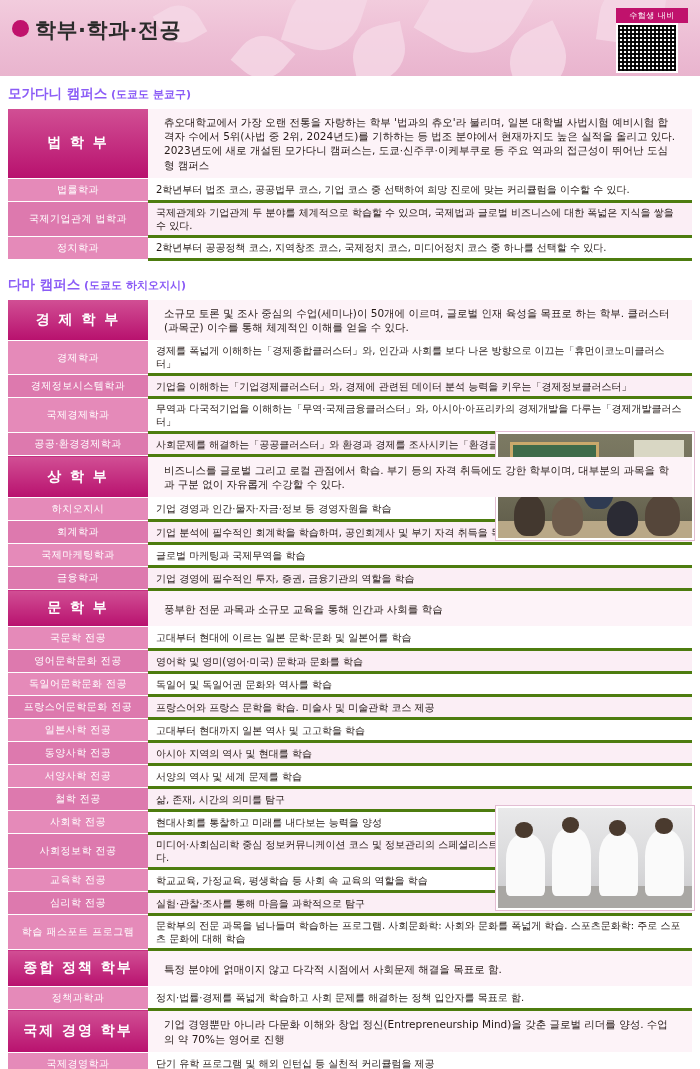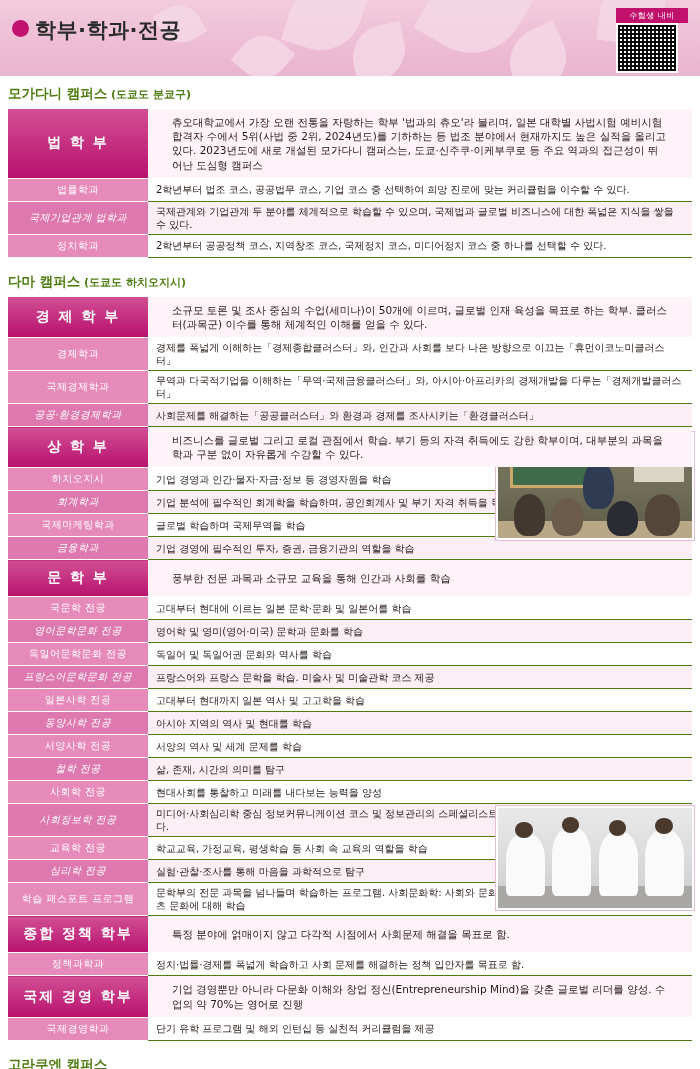--- a/index.html
+++ b/index.html
@@ -74,21 +74,21 @@
       repeating-linear-gradient(90deg, #111 0 2px, #fff 2px 4px),
       repeating-linear-gradient(0deg, #111 0 2px, #fff 2px 4px);
     background-blend-mode: multiply;
     border: 2px solid #fff;
   }
 
   
   .campus-head {
     font-size: 13.5px;
     font-weight: bold;
-    color: #4d7c0f;
+    color: #8b5cf6;
     padding: 9px 0 6px 8px;
   }
   .campus-head .sub {
     font-size: 11px;
     font-weight: bold;
   }
 
   table.fac {
     width: 684px;
     margin: 0 8px 0 8px;
@@ -104,43 +104,43 @@
     font-size: 14px;
     text-align: center;
     padding: 9px 2px;
     background: linear-gradient(180deg, #d14f94 0%, #b8116e 100%);
     border-bottom: 1px solid #ffffff;
     letter-spacing: 2px;
   }
   .faculty-desc {
     font-size: 10.5px;
     color: #231815;
-    padding: 6px 24px;
+    padding: 6px 16px;
     line-height: 1.35;
     background: #fdf3f8;
     border-bottom: 1px solid #ffffff;
   }
   .dept-cell {
     width: 124px;
     font-size: 10px;
     color: #ffffff;
     text-align: center;
     padding: 4px 2px;
     background: #e58ab9;
     border-bottom: 1px solid #ffffff;
     letter-spacing: .5px;
   }
-  .dept-cell.alt { background: #dd79ae; font-style: italic; }
+  .dept-cell.alt { background: #dd79ae; }
   .dept-desc {
     font-size: 10px;
     color: #231815;
     padding: 3px 8px;
     line-height: 1.3;
     background: #ffffff;
-    border-bottom: 1px solid #4d7c0f;
+    border-bottom: 3px solid #4d7c0f;
     margin-left: 8px;
   }
   .dept-desc.shade { background: #fbeef5; }
 
   .desc-wide { position: relative; }
 
   
   .photo {
     position: absolute;
     border: 2px solid #ffffff;
@@ -259,20 +259,24 @@
         <tbody>
           <tr>
             <td class="faculty-cell">경 제 학 부</td>
             <td class="faculty-desc desc-wide">소규모 토론 및 조사 중심의 수업(세미나)이 50개에 이르며, 글로벌 인재 육성을 목표로 하는 학부. 클러스터(과목군) 이수를 통해 체계적인 이해를 얻을 수 있다.</td>
           </tr>
           <tr>
             <td class="dept-cell">경제학과</td>
             <td class="dept-desc">경제를 폭넓게 이해하는「경제종합클러스터」와, 인간과 사회를 보다 나은 방향으로 이끄는「휴먼이코노미클러스터」</td>
           </tr>
           <tr>
+            <td class="dept-cell alt">경제정보시스템학과</td>
+            <td class="dept-desc shade">기업을 이해하는「기업경제클러스터」와, 경제에 관련된 데이터 분석 능력을 키우는「경제정보클러스터」</td>
+          </tr>
+          <tr>
             <td class="dept-cell">국제경제학과</td>
             <td class="dept-desc">무역과 다국적기업을 이해하는「무역·국제금융클러스터」와, 아시아·아프리카의 경제개발을 다루는「경제개발클러스터」</td>
           </tr>
           <tr>
             <td class="dept-cell alt">공공·환경경제학과</td>
             <td class="dept-desc shade">사회문제를 해결하는「공공클러스터」와 환경과 경제를 조사시키는「환경클러스터」</td>
           </tr>
           <tr>
             <td class="faculty-cell">상 학 부</td>
             <td class="faculty-desc desc-wide">비즈니스를 글로벌 그리고 로컬 관점에서 학습. 부기 등의 자격 취득에도 강한 학부이며, 대부분의 과목을 학과 구분 없이 자유롭게 수강할 수 있다.</td>
@@ -280,21 +284,21 @@
           <tr>
             <td class="dept-cell">하치오지시</td>
             <td class="dept-desc">기업 경영과 인간·물자·자금·정보 등 경영자원을 학습</td>
           </tr>
           <tr>
             <td class="dept-cell alt">회계학과</td>
             <td class="dept-desc shade">기업 분석에 필수적인 회계학을 학습하며, 공인회계사 및 부기 자격 취득을 목표로 하는 프로그램 운영</td>
           </tr>
           <tr>
             <td class="dept-cell">국제마케팅학과</td>
-            <td class="dept-desc">글로벌 학습하며 국제무역을 학습</td>
+            <td class="dept-desc">글로벌 마케팅과 국제무역을 학습</td>
           </tr>
           <tr>
             <td class="dept-cell alt">금융학과</td>
             <td class="dept-desc shade">기업 경영에 필수적인 투자, 증권, 금융기관의 역할을 학습</td>
           </tr>
           <tr>
             <td class="faculty-cell">문 학 부</td>
             <td class="faculty-desc desc-wide">풍부한 전문 과목과 소규모 교육을 통해 인간과 사회를 학습</td>
           </tr>
           <tr>

